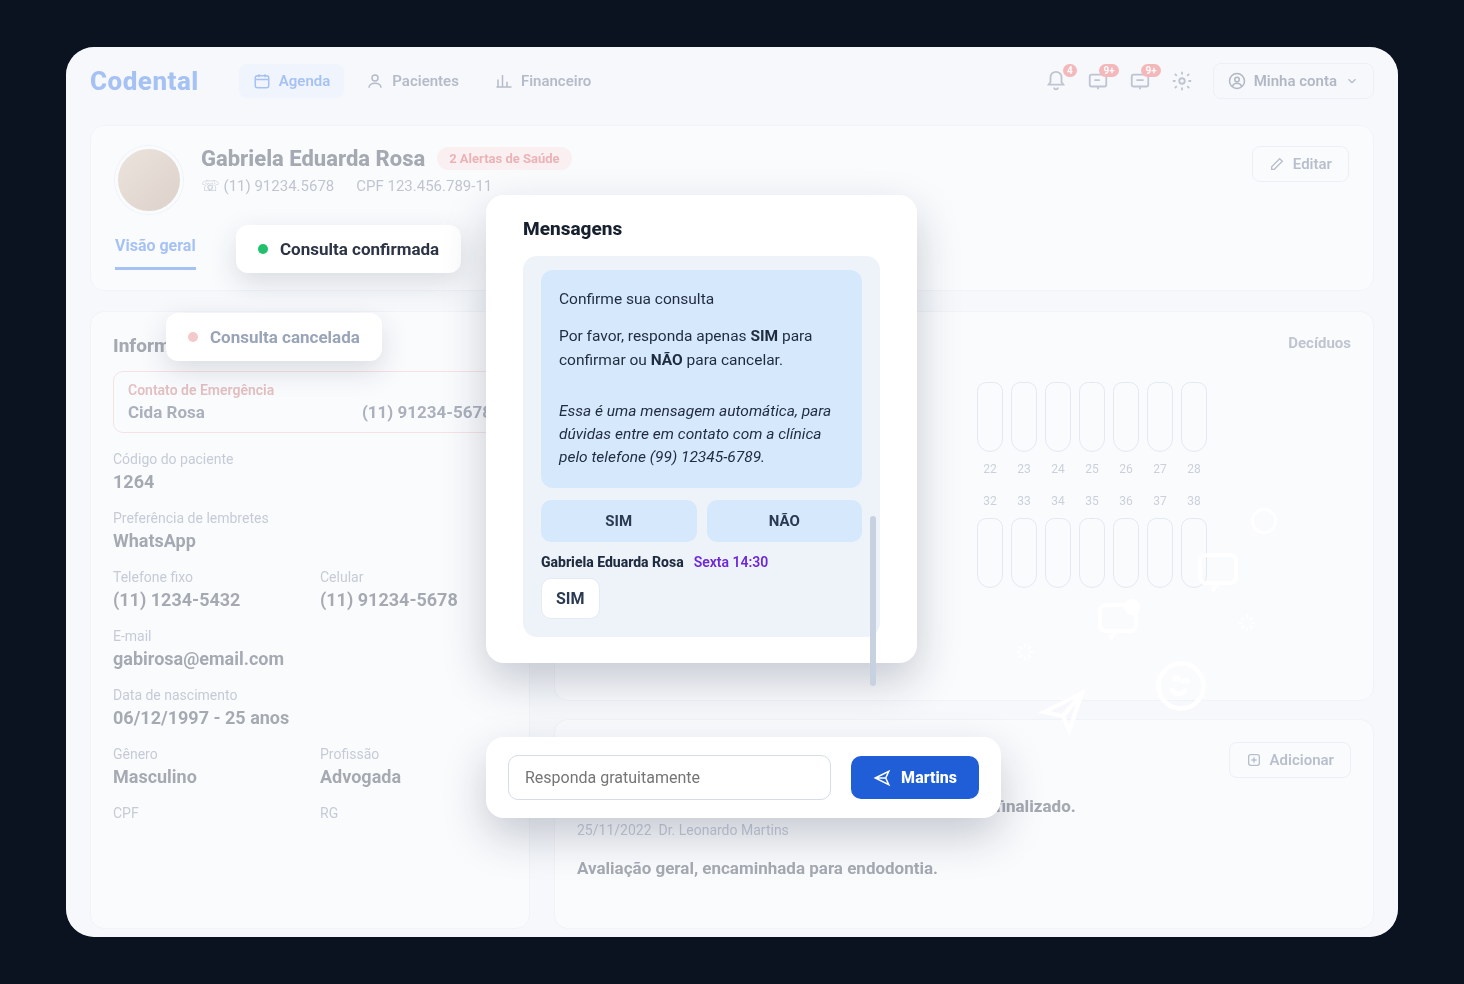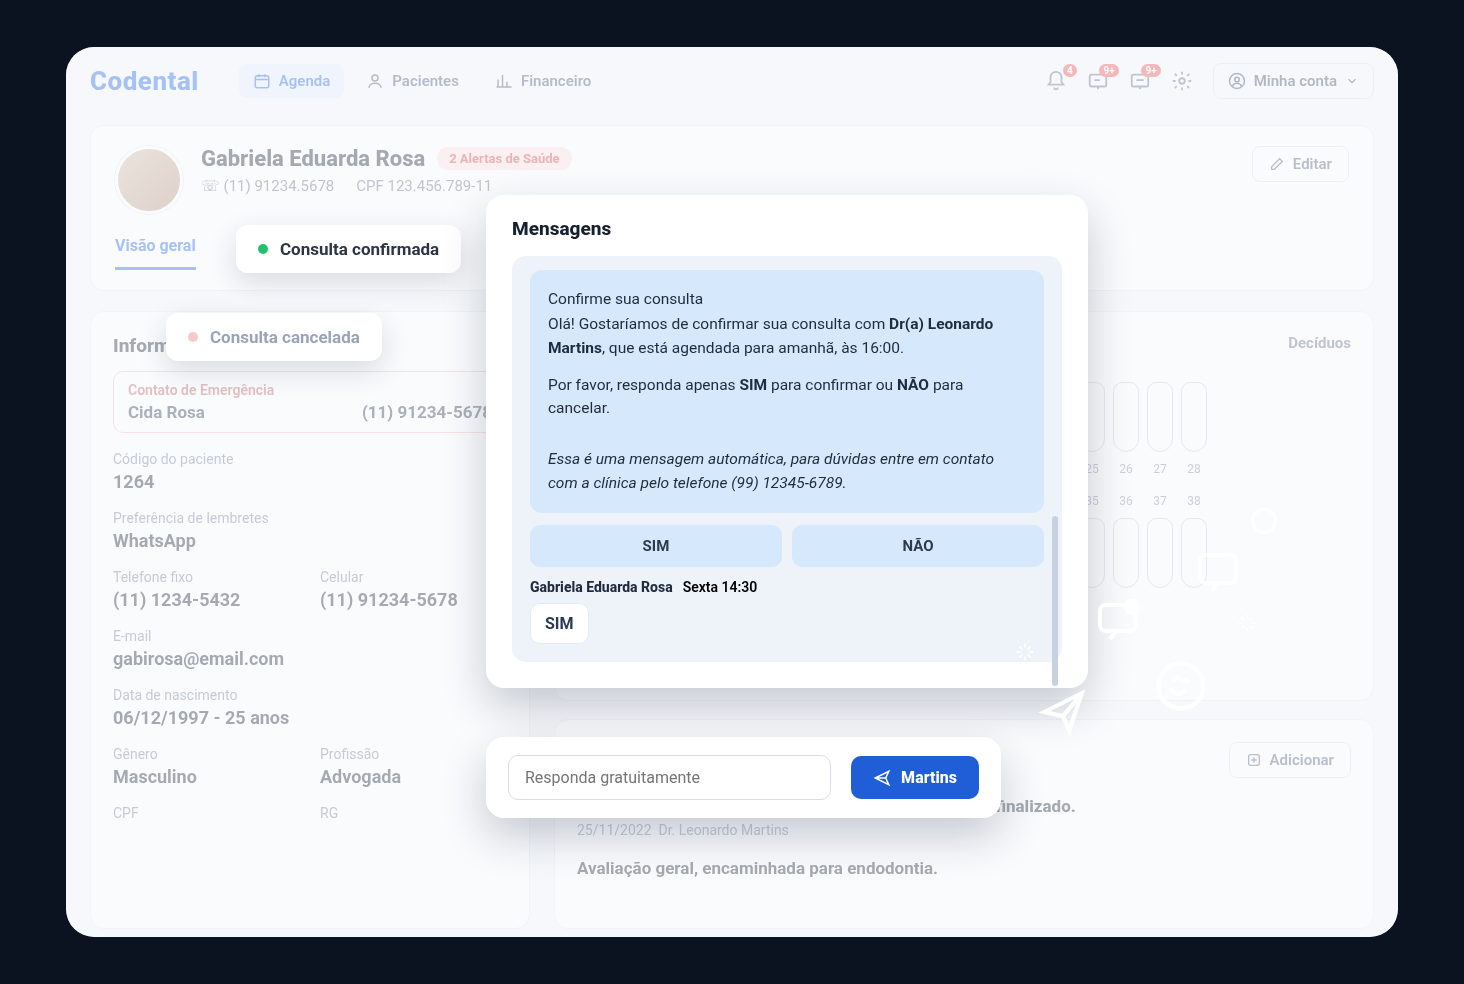--- a/index.html
+++ b/index.html
@@ -61,30 +61,30 @@
 
   
   .pill { position:absolute; background:#fff; border-radius:12px; box-shadow:0 10px 28px rgba(24,40,70,.15); padding:14px 22px; display:flex; align-items:center; gap:12px; font-weight:700; font-size:17px; }
   .pill .dot { width:10px; height:10px; border-radius:50%; }
   .pill-conf { top:178px; left:170px; color:#2c3445; }
   .pill-conf .dot { background:#21c16b; }
   .pill-canc { top:266px; left:100px; color:#9aa4b9; }
   .pill-canc .dot { background:#f3c9c9; }
 
   
-  .modal-msgs { position:absolute; top:148px; left:420px; width:602px; background:#fff; border-radius:18px; box-shadow:0 18px 44px rgba(14,28,56,.22); padding:22px 26px 26px; }
+  .modal-msgs { position:absolute; top:148px; left:420px; width:431px; background:#fff; border-radius:18px; box-shadow:0 18px 44px rgba(14,28,56,.22); padding:22px 37px 26px; }
   .modal-msgs h2 { font-size:19px; font-weight:800; color:#17202f; margin-bottom:16px; }
   .chat { background:#eef3fa; border-radius:14px; padding:14px 18px 18px; position:relative; }
   .bubble { background:#d6e8fb; border-radius:12px; padding:18px; color:#1f2b3e; font-size:15.5px; line-height:1.5; }
   .bubble h4 { font-weight:400; margin-bottom:2px; }
   .bubble .em { font-style:italic; }
   .btn-row { display:flex; gap:10px; margin-top:12px; }
   .btn-chip { flex:1; background:#d6e8fb; border-radius:10px; padding:12px 0; text-align:center; font-weight:700; color:#2b3a52; font-size:15px; }
   .sender { margin-top:12px; font-size:14px; color:#1f2b3e; font-weight:800; display:flex; align-items:center; gap:10px;}
-  .sender .time { color:#000000; font-weight:600; }
+  .sender .time { color:#6d28d9; font-weight:600; }
   .reply-bubble { background:#fff; border-radius:10px; padding:10px 14px; display:inline-block; margin-top:8px; font-weight:700; color:#2b3a52; border:1px solid #e5ebf3;}
   .chat .scroll-thumb { position:absolute; right:4px; top:260px; width:6px; height:170px; background:#c8d1df; border-radius:4px; }
 
   
   .reply-bar { position:absolute; top:690px; left:420px; width:515px; background:#fff; border-radius:18px; box-shadow:0 18px 44px rgba(14,28,56,.22); padding:18px 22px; display:flex; gap:20px; align-items:center; }
   .reply-input { flex:1; border:1.5px solid #d6dce8; border-radius:10px; padding:12px 16px; font-size:16px; color:#7e8aa3; background:#fff; }
   .send-btn { background:#1f5ed6; color:#fff; padding:12px 22px; border-radius:10px; font-weight:800; display:flex; align-items:center; gap:10px; font-size:16px; }
 
   
   .scatter { position:absolute; color:#fff; }
@@ -332,23 +332,20 @@
   <div class="pill pill-conf">
     <span class="dot"></span>
     <span>Consulta confirmada</span>
   </div>
 
   <div class="modal-msgs">
     <h2>Mensagens</h2>
     <div class="chat">
       <div class="bubble">
         <h4>Confirme sua consulta</h4>
-        <p>
-          <span>Olá! Gostaríamos de confirmar sua consulta com </span><b>Dr(a) Leonardo Martins</b><span>, que está agendada para amanhã, às 16:00.</span>
-        </p>
         <p style="margin-top:14px">
           <span>Por favor, responda apenas </span><b>SIM</b><span> para confirmar ou </span><b>NÃO</b><span> para cancelar.</span>
         </p>
         <p class="em" style="margin-top:28px">Essa é uma mensagem automática, para dúvidas entre em contato com a clínica pelo telefone (99) 12345-6789.</p>
       </div>
       <div class="btn-row">
         <div class="btn-chip">SIM</div>
         <div class="btn-chip">NÃO</div>
       </div>
       <div class="sender">

